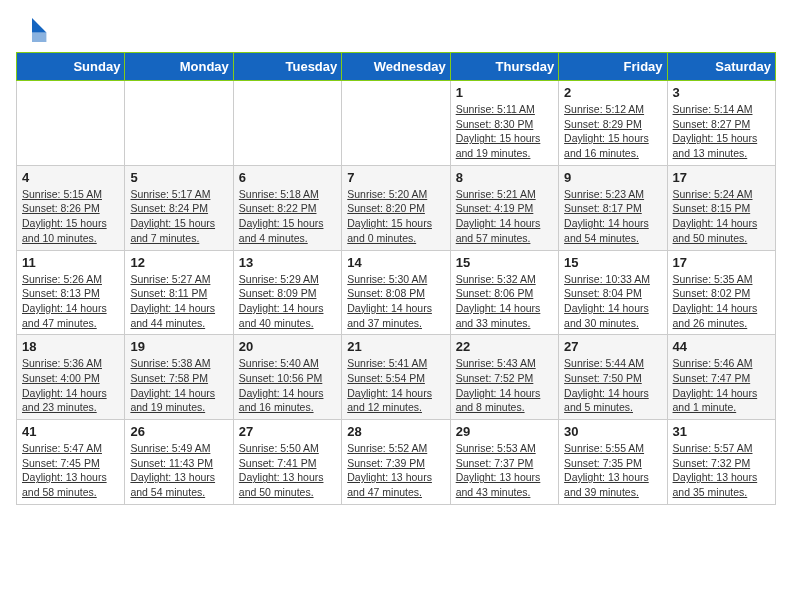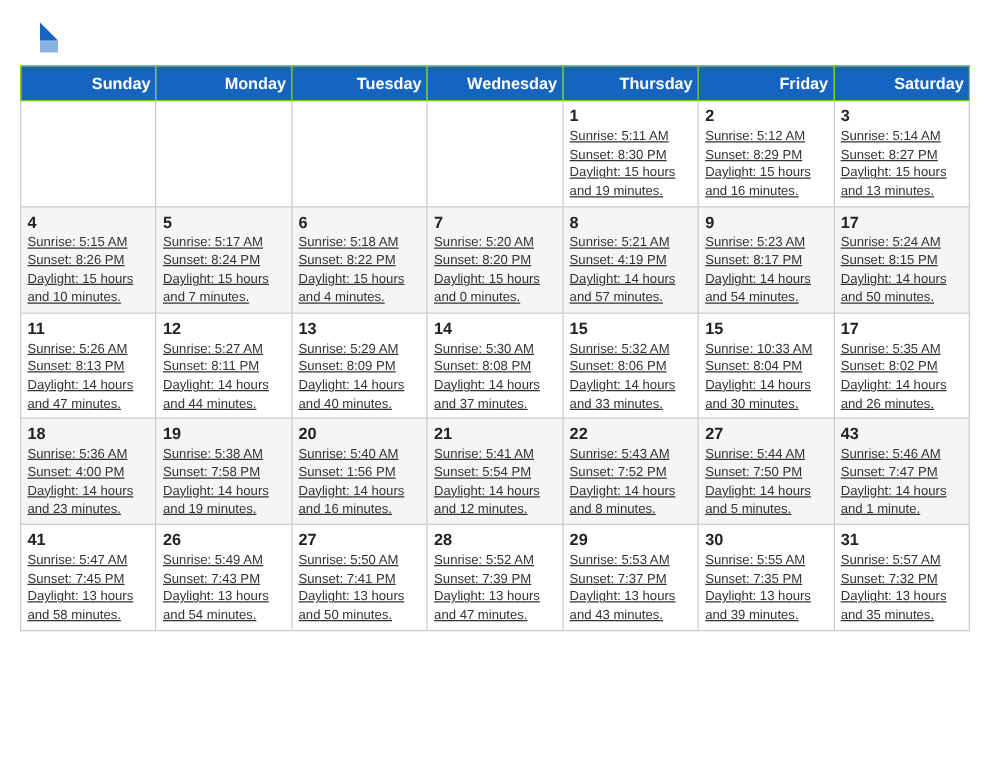--- a/index.html
+++ b/index.html
@@ -260,21 +260,21 @@
         <td>
           <div class="day-number">19</div>
           <div class="day-info">Sunrise: 5:38 AM
 Sunset: 7:58 PM
 Daylight: 14 hours
 and 19 minutes.</div>
         </td>
         <td>
           <div class="day-number">20</div>
           <div class="day-info">Sunrise: 5:40 AM
-Sunset: 1:56 PM
+Sunset: 10:56 PM
 Daylight: 14 hours
 and 16 minutes.</div>
         </td>
         <td>
           <div class="day-number">21</div>
           <div class="day-info">Sunrise: 5:41 AM
 Sunset: 5:54 PM
 Daylight: 14 hours
 and 12 minutes.</div>
         </td>
@@ -286,39 +286,39 @@
 and 8 minutes.</div>
         </td>
         <td>
           <div class="day-number">27</div>
           <div class="day-info">Sunrise: 5:44 AM
 Sunset: 7:50 PM
 Daylight: 14 hours
 and 5 minutes.</div>
         </td>
         <td>
-          <div class="day-number">43</div>
+          <div class="day-number">44</div>
           <div class="day-info">Sunrise: 5:46 AM
 Sunset: 7:47 PM
 Daylight: 14 hours
 and 1 minute.</div>
         </td>
       </tr>
       <tr>
         <td>
           <div class="day-number">41</div>
           <div class="day-info">Sunrise: 5:47 AM
 Sunset: 7:45 PM
 Daylight: 13 hours
 and 58 minutes.</div>
         </td>
         <td>
           <div class="day-number">26</div>
           <div class="day-info">Sunrise: 5:49 AM
-Sunset: 7:43 PM
+Sunset: 11:43 PM
 Daylight: 13 hours
 and 54 minutes.</div>
         </td>
         <td>
           <div class="day-number">27</div>
           <div class="day-info">Sunrise: 5:50 AM
 Sunset: 7:41 PM
 Daylight: 13 hours
 and 50 minutes.</div>
         </td>

